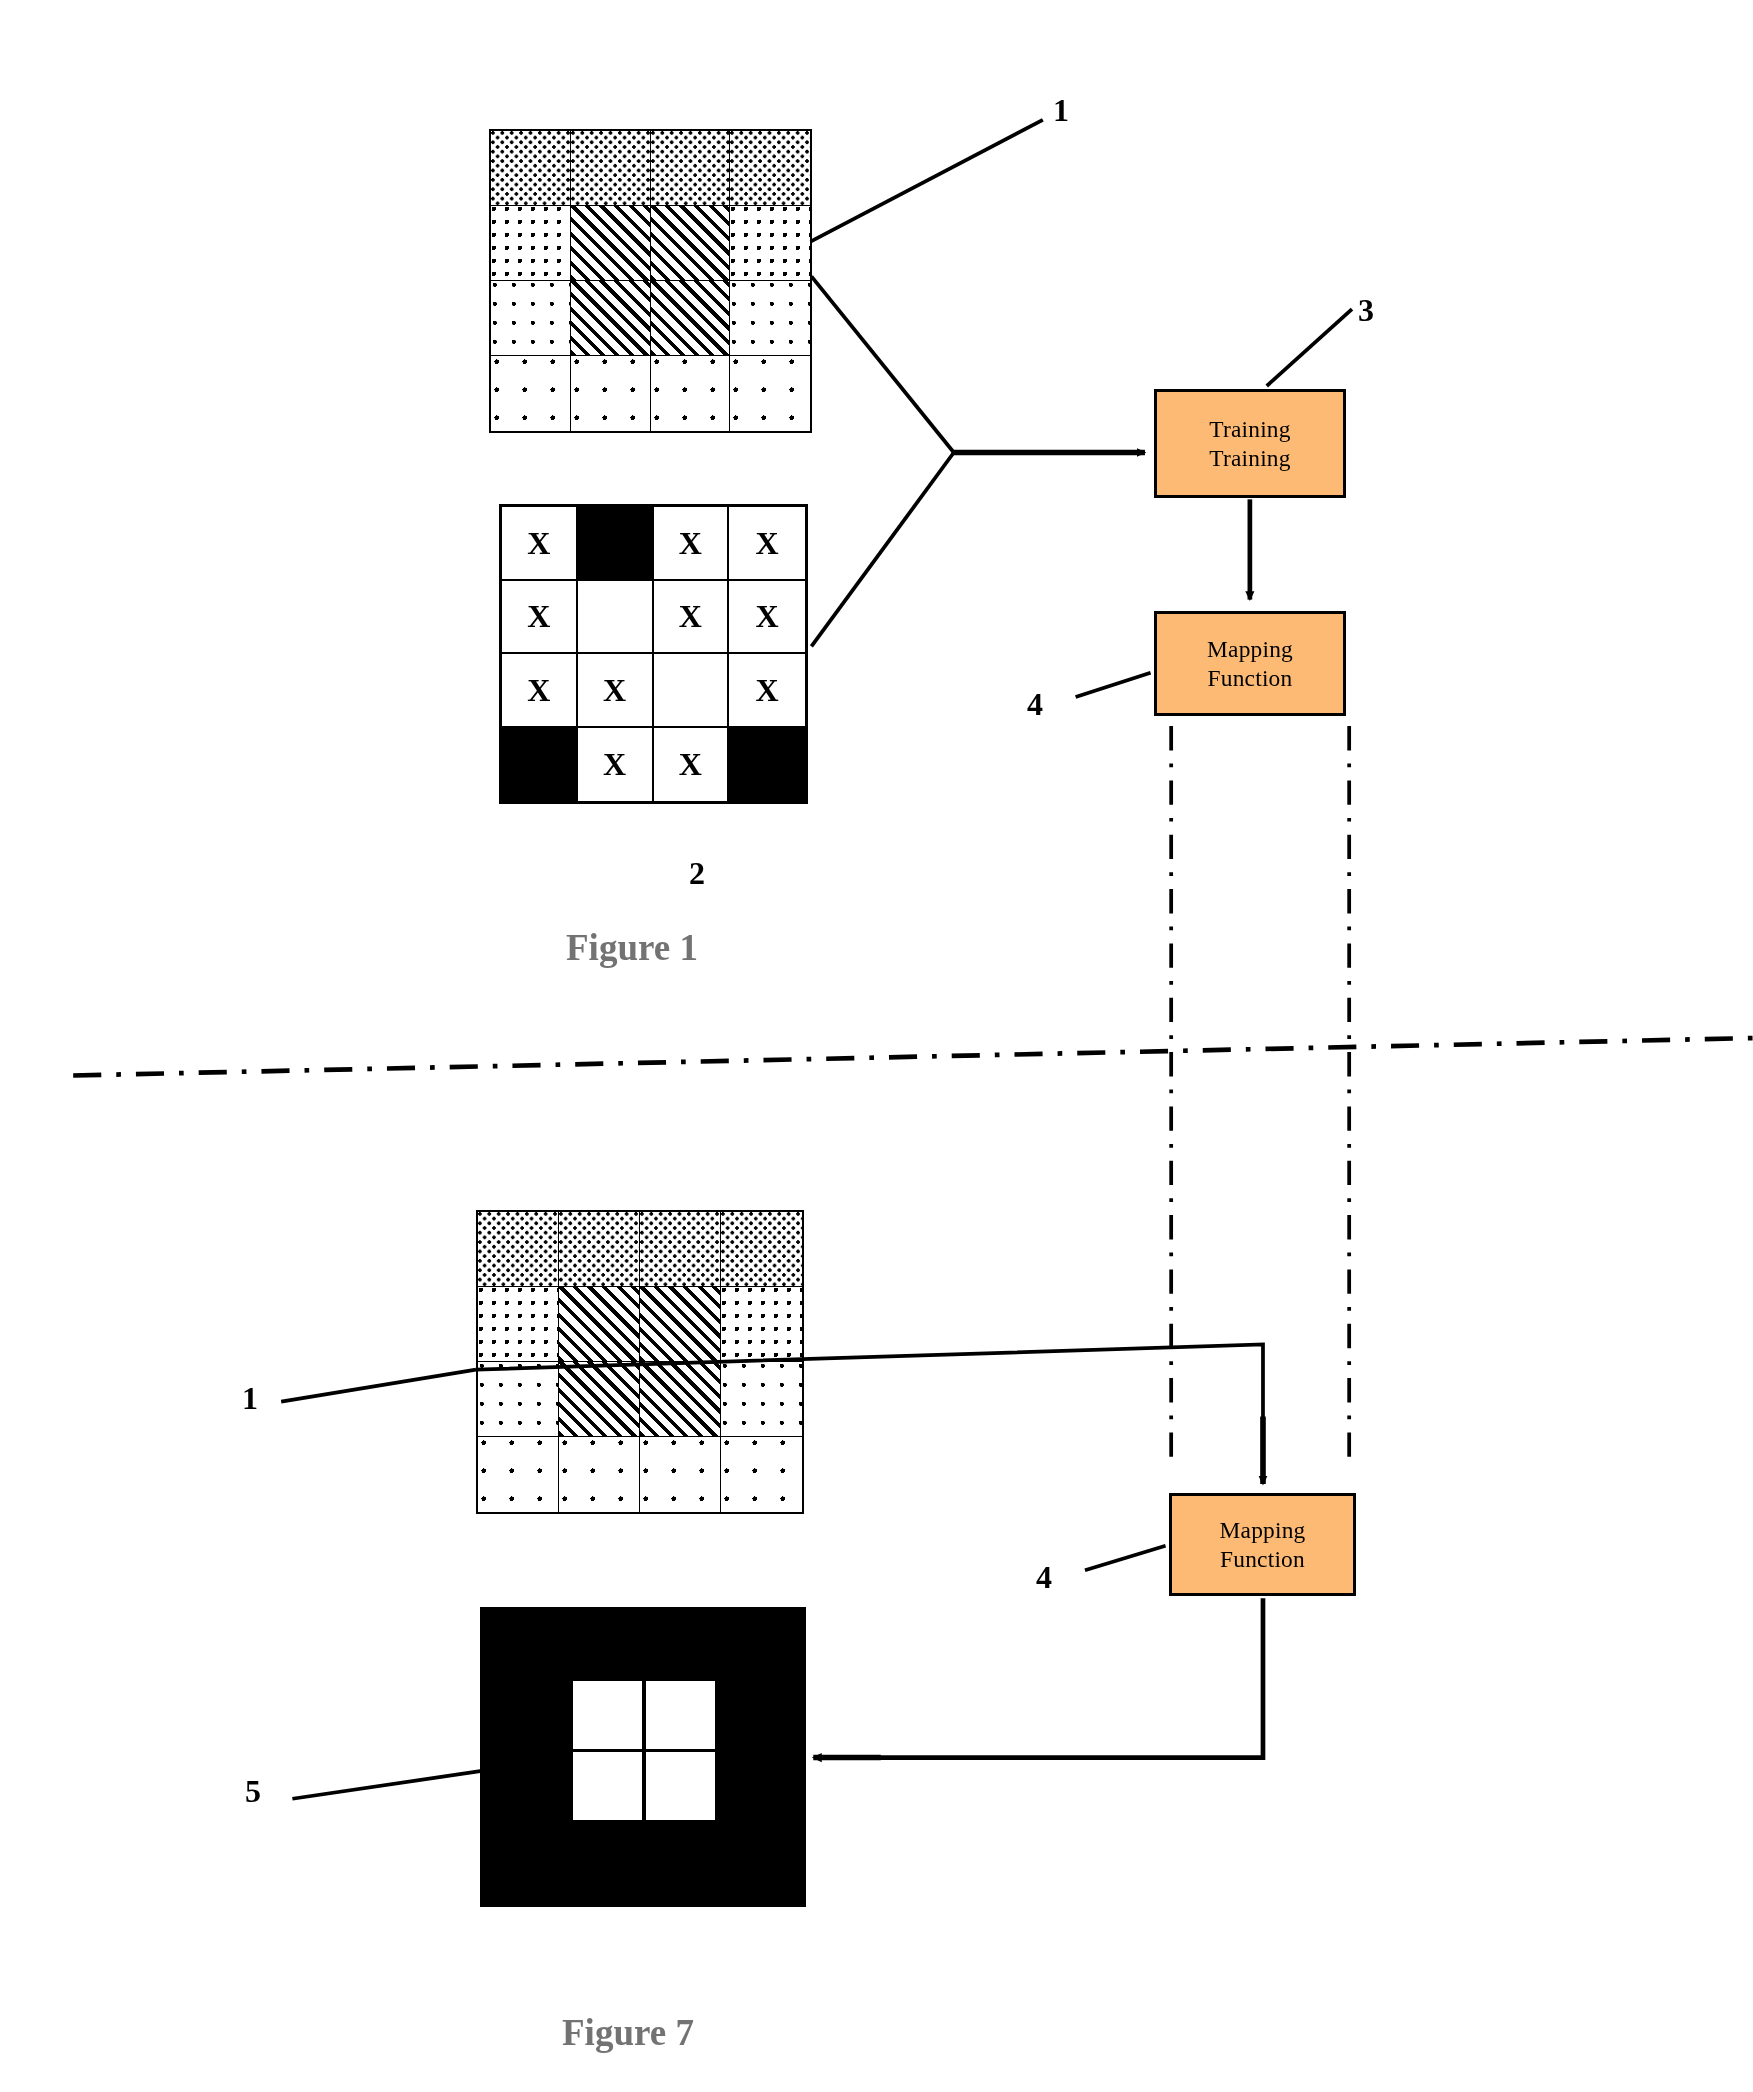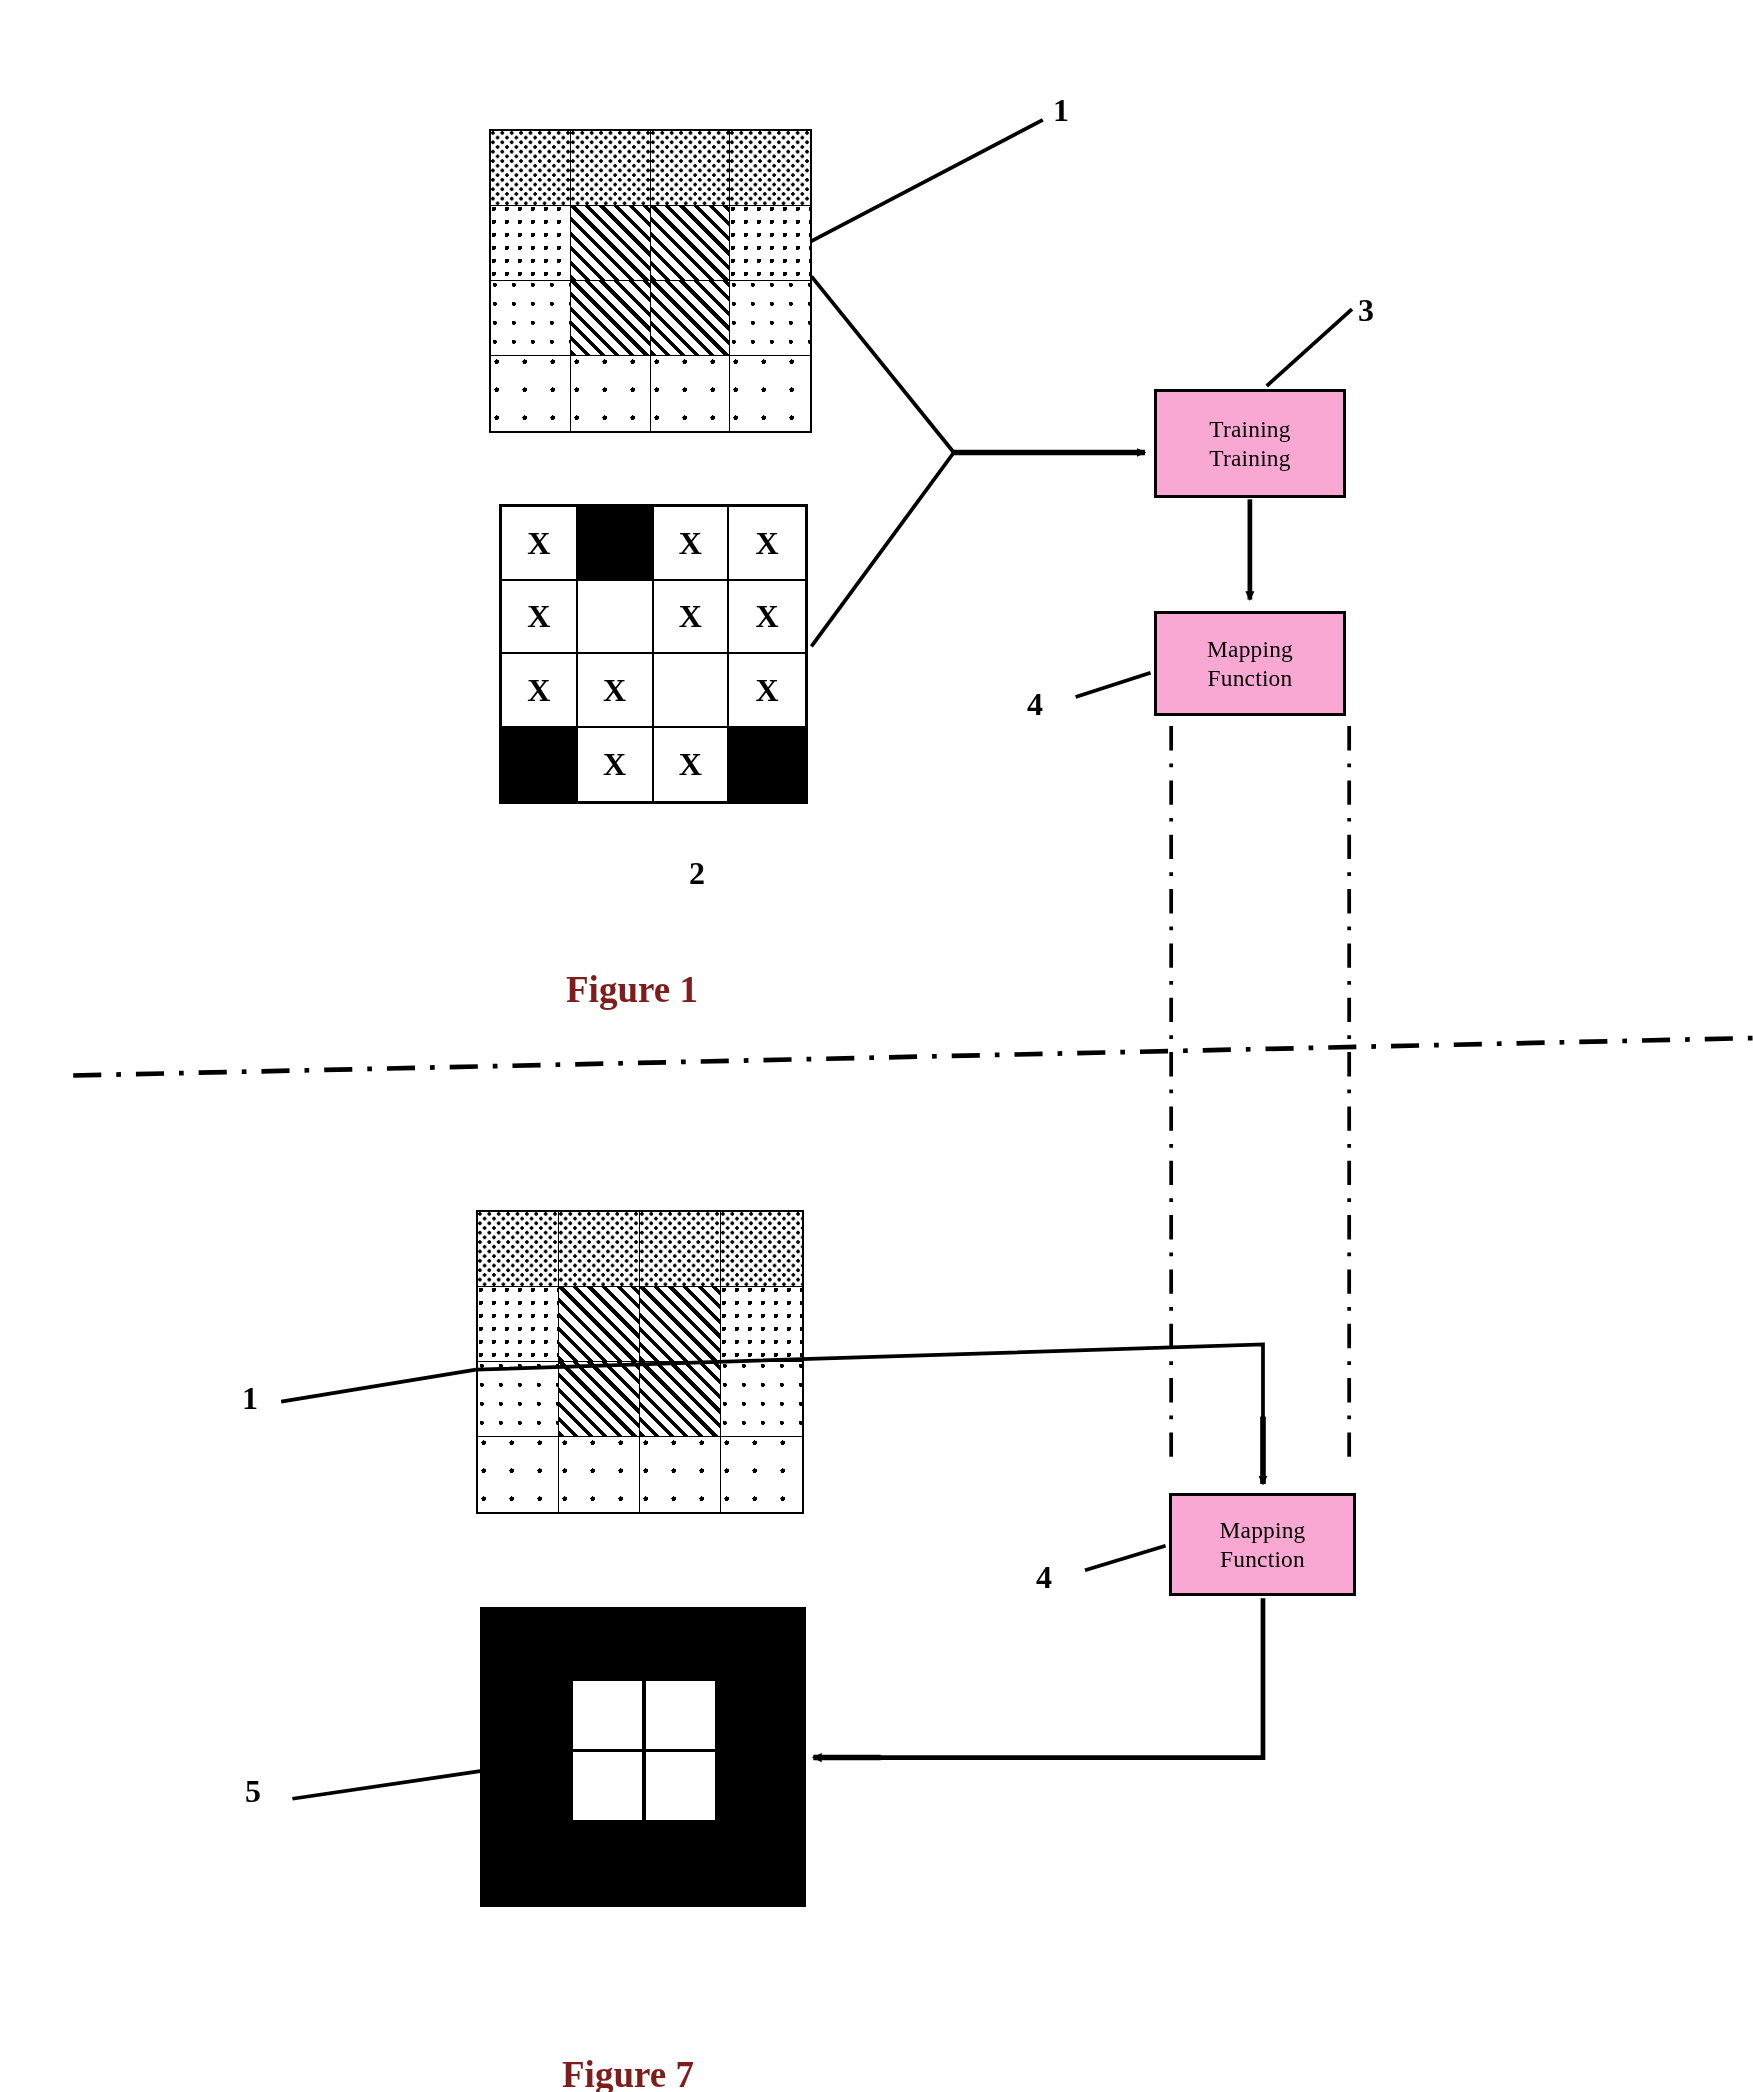--- a/index.html
+++ b/index.html
@@ -28,29 +28,28 @@
     letter-spacing: 0;
   }
 
   
   .figcaption {
     position: absolute;
     font-family: "Liberation Serif", serif;
     font-weight: bold;
     font-size: 37px;
     line-height: 1;
-    color: #7f1d1d;
-    margin-top: 42px;
+    color: #737373;
   }
 
   
   .procbox {
     position: absolute;
     border: 3.7px solid #000;
-    background: #f9a8d4;
+    background: #fdba74;
     box-sizing: border-box;
     display: flex;
     flex-direction: column;
     align-items: center;
     justify-content: center;
   }
   .procbox .line {
     font-family: "Liberation Serif", serif;
     font-size: 23.4px;
     line-height: 1.22;

